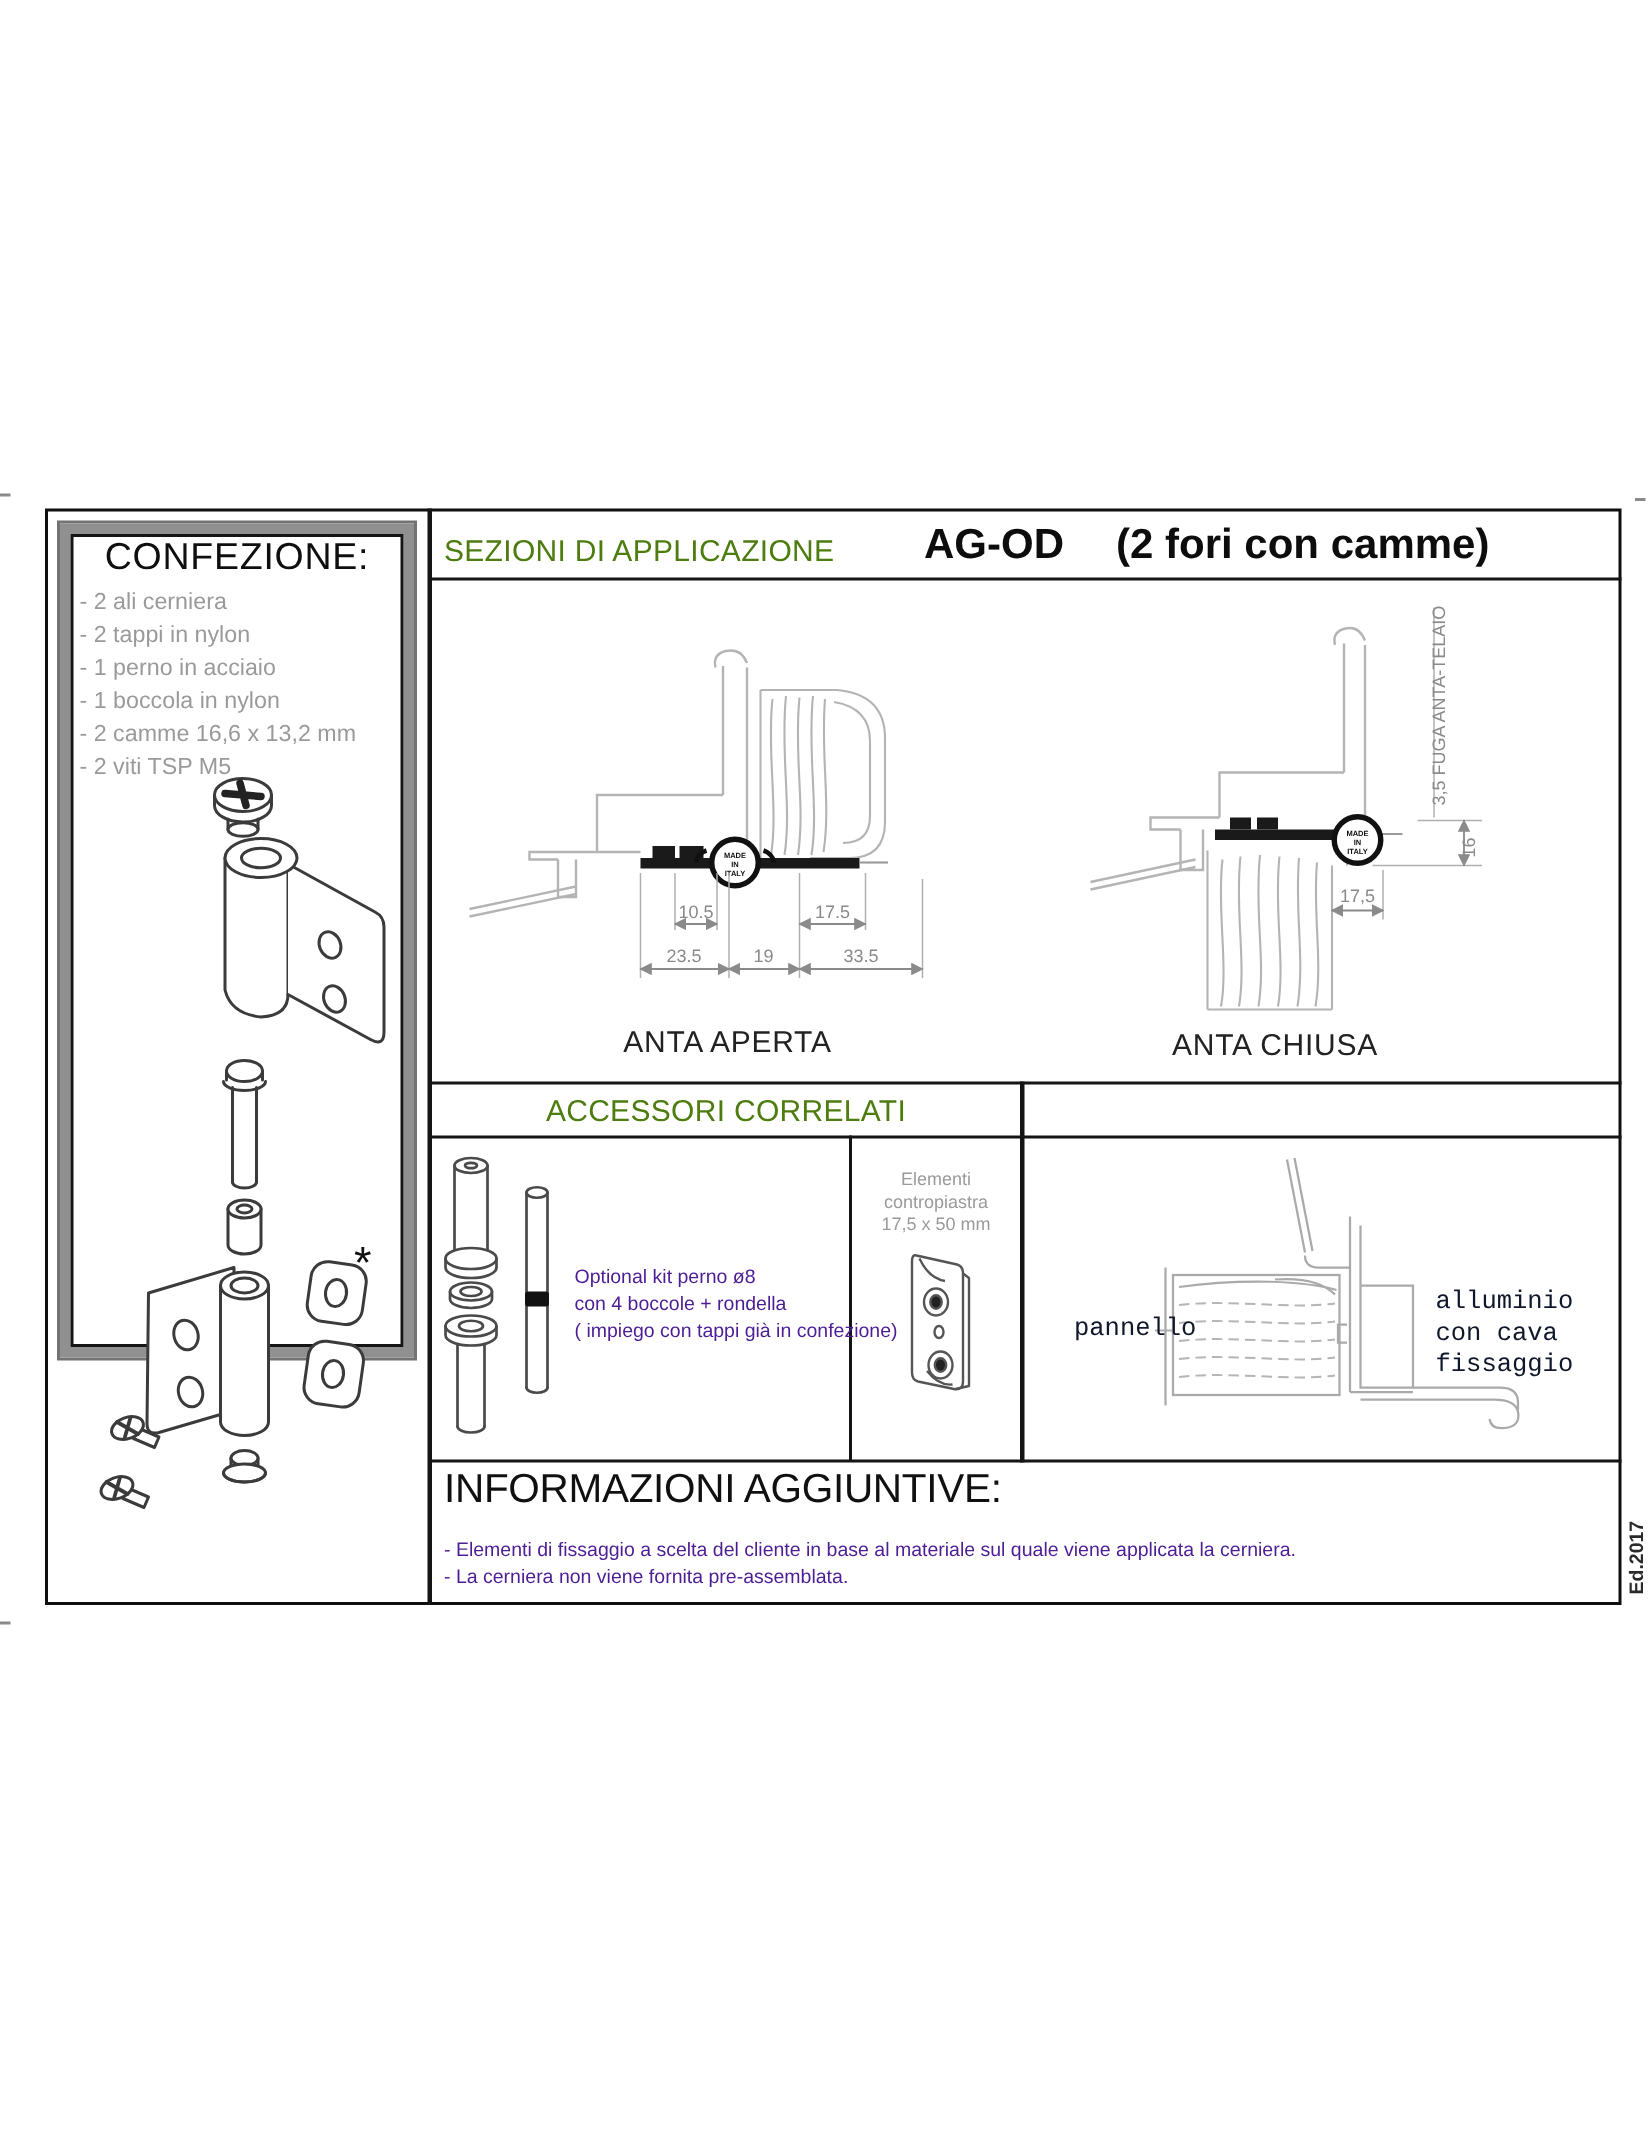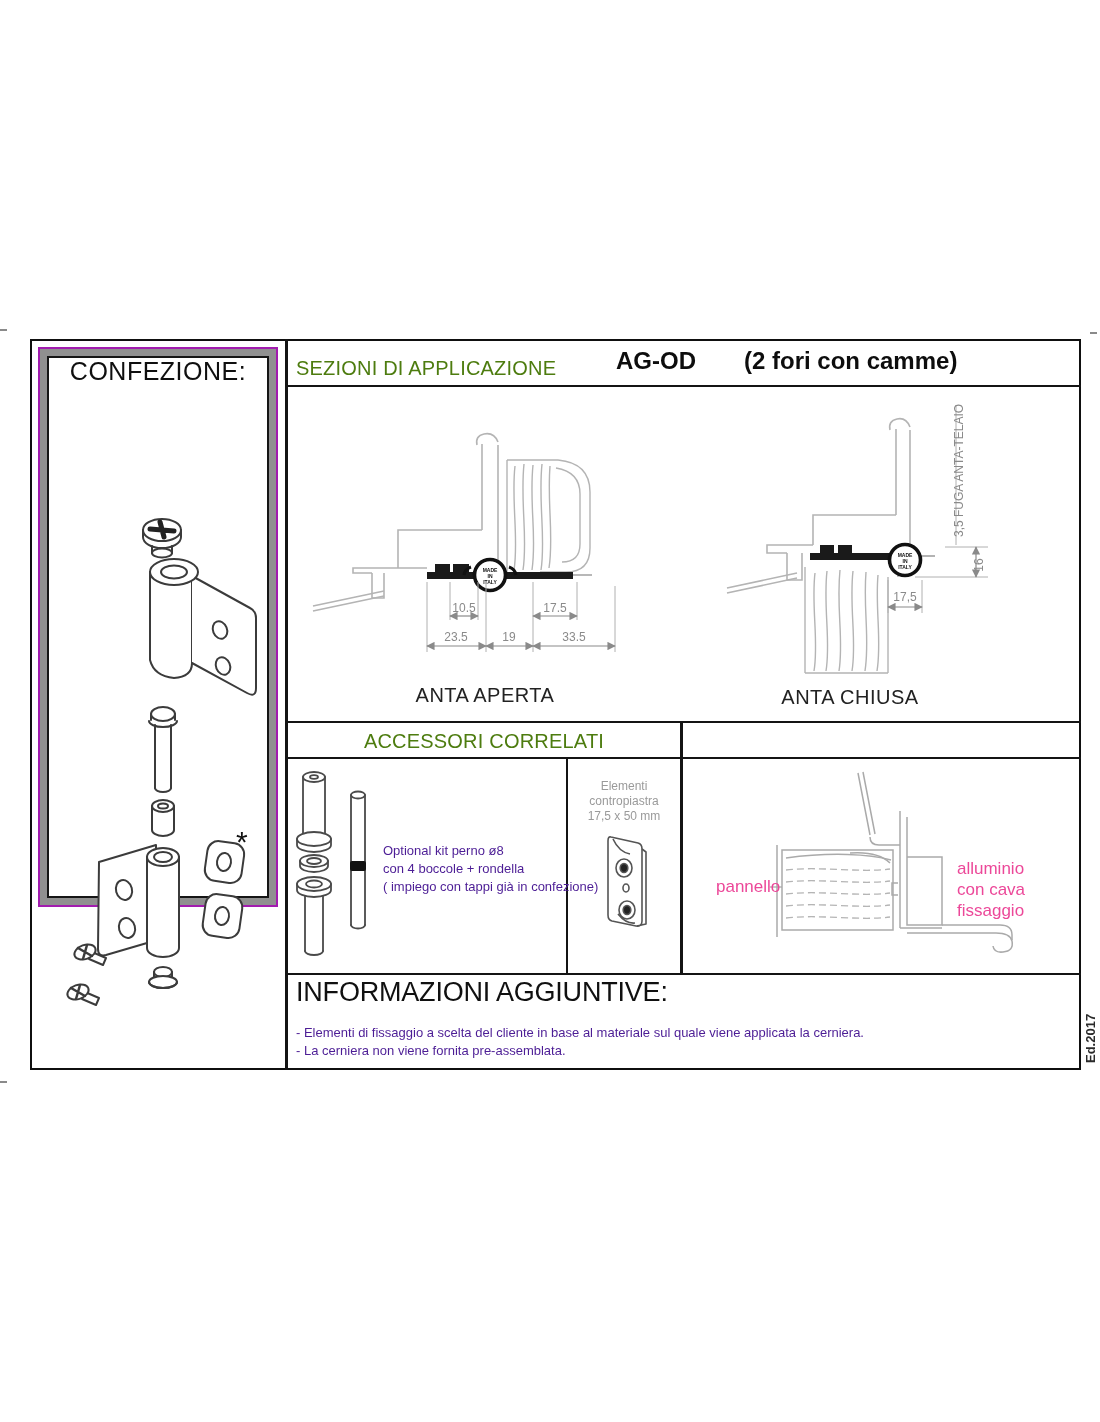--- a/index.html
+++ b/index.html
@@ -3,34 +3,34 @@
 <meta charset="utf-8">
 <style>
   html,body{margin:0;padding:0;background:#fff;}
   .page{position:relative;width:1100px;height:1422px;background:#ffffff;
         font-family:"Liberation Sans",sans-serif;overflow:hidden;color:#1c1c1c;}
   .abs{position:absolute;}
   .hline,.vline{position:absolute;background:#141414;}
   .cropmark{position:absolute;background:#8a8a8a;}
   
   .conf-outer{position:absolute;left:38px;top:347px;width:240px;height:560px;
-              border:2px solid #a21caf;box-sizing:border-box;}
+              border:2px solid #737373;box-sizing:border-box;}
   .conf-mid{position:absolute;inset:0;border:7px solid #909090;box-sizing:border-box;}
   .conf-inner{position:absolute;inset:0;border:2px solid #151515;box-sizing:border-box;}
   .conf-title{position:absolute;left:0;right:0;top:8px;text-align:center;
               font-size:25px;color:#0f0f0f;letter-spacing:0.5px;}
   .conf-list{position:absolute;left:13px;top:42px;font-size:15.5px;line-height:22px;color:#9a9a9a;}
   .sec-header{position:absolute;font-size:20px;color:#4d7c0f;letter-spacing:0.2px;}
   .sec-header.center{text-align:center;}
-  .model{position:absolute;font-size:24px;font-weight:bold;color:#0d0d0d;}
+  .model{position:absolute;font-size:28px;font-weight:bold;color:#0d0d0d;}
   .caption{position:absolute;font-size:20px;color:#222;text-align:center;letter-spacing:0.5px;}
   .small-gray{position:absolute;font-size:13px;line-height:18px;color:#4c1d95;}
   .plate-note{position:absolute;left:567px;top:779px;width:114px;text-align:center;
               font-size:12px;line-height:15px;color:#9a9a9a;}
-  .tip-label{position:absolute;font-size:17px;color:#ec4899;}
+  .tip-label{position:absolute;font-size:17px;color:#0f172a;font-family:Liberation Mono, monospace;}
   .info-title{position:absolute;left:296px;top:977px;font-size:27px;color:#101010;letter-spacing:-0.2px;}
   .edition{position:absolute;left:1083px;top:1063px;font-size:13px;font-weight:bold;color:#2a2a2a;
            transform:rotate(-90deg);transform-origin:0 0;white-space:nowrap;}
   svg{position:absolute;overflow:visible;}
   svg text{font-family:"Liberation Sans",sans-serif;}
   .dimtxt{fill:#8a8a8a;font-size:12px;}
   .badge-txt{fill:#111;font-size:5px;font-weight:bold;letter-spacing:0;}
 </style>
 </head>
 <body>
@@ -49,20 +49,28 @@
   <div class="hline" style="left:286px;top:757px;width:795px;height:2px;"></div>
   <div class="vline" style="left:680px;top:721px;width:3px;height:254px;"></div>
   <div class="vline" style="left:566px;top:757px;width:2px;height:217px;"></div>
   <div class="hline" style="left:286px;top:973px;width:795px;height:2px;"></div>
 
   <div class="conf-outer">
     <div class="conf-mid">
       <div class="conf-inner"></div>
     </div>
     <div class="conf-title">CONFEZIONE:</div>
+    <div class="conf-list">
+      <div>- 2 ali cerniera</div>
+      <div>- 2 tappi in nylon</div>
+      <div>- 1 perno in acciaio</div>
+      <div>- 1 boccola in nylon</div>
+      <div>- 2 camme 16,6 x 13,2 mm</div>
+      <div>- 2 viti TSP M5</div>
+    </div>
 
     <svg style="left:4px;top:151px;" width="230" height="555" viewBox="0 0 230 555">
       <g fill="#fff" stroke="#3b3b3b" stroke-width="2" stroke-linecap="round" stroke-linejoin="round">
 
         <g>
           <path d="M99,30 a19 11 0 1 1 38 0 a19 11 0 1 1 -38 0"></path>
           <path d="M99,30 v7 a19 11 0 0 0 38 0 v-7" fill="none"></path>
           <path d="M108,46 v7 M128,46 v7" fill="none"></path>
           <ellipse cx="118" cy="53" rx="10" ry="4.5"></ellipse>
           <path d="M106,29 L130,31 M116,22 L120,37" stroke="#222" stroke-width="5" fill="none"></path>

